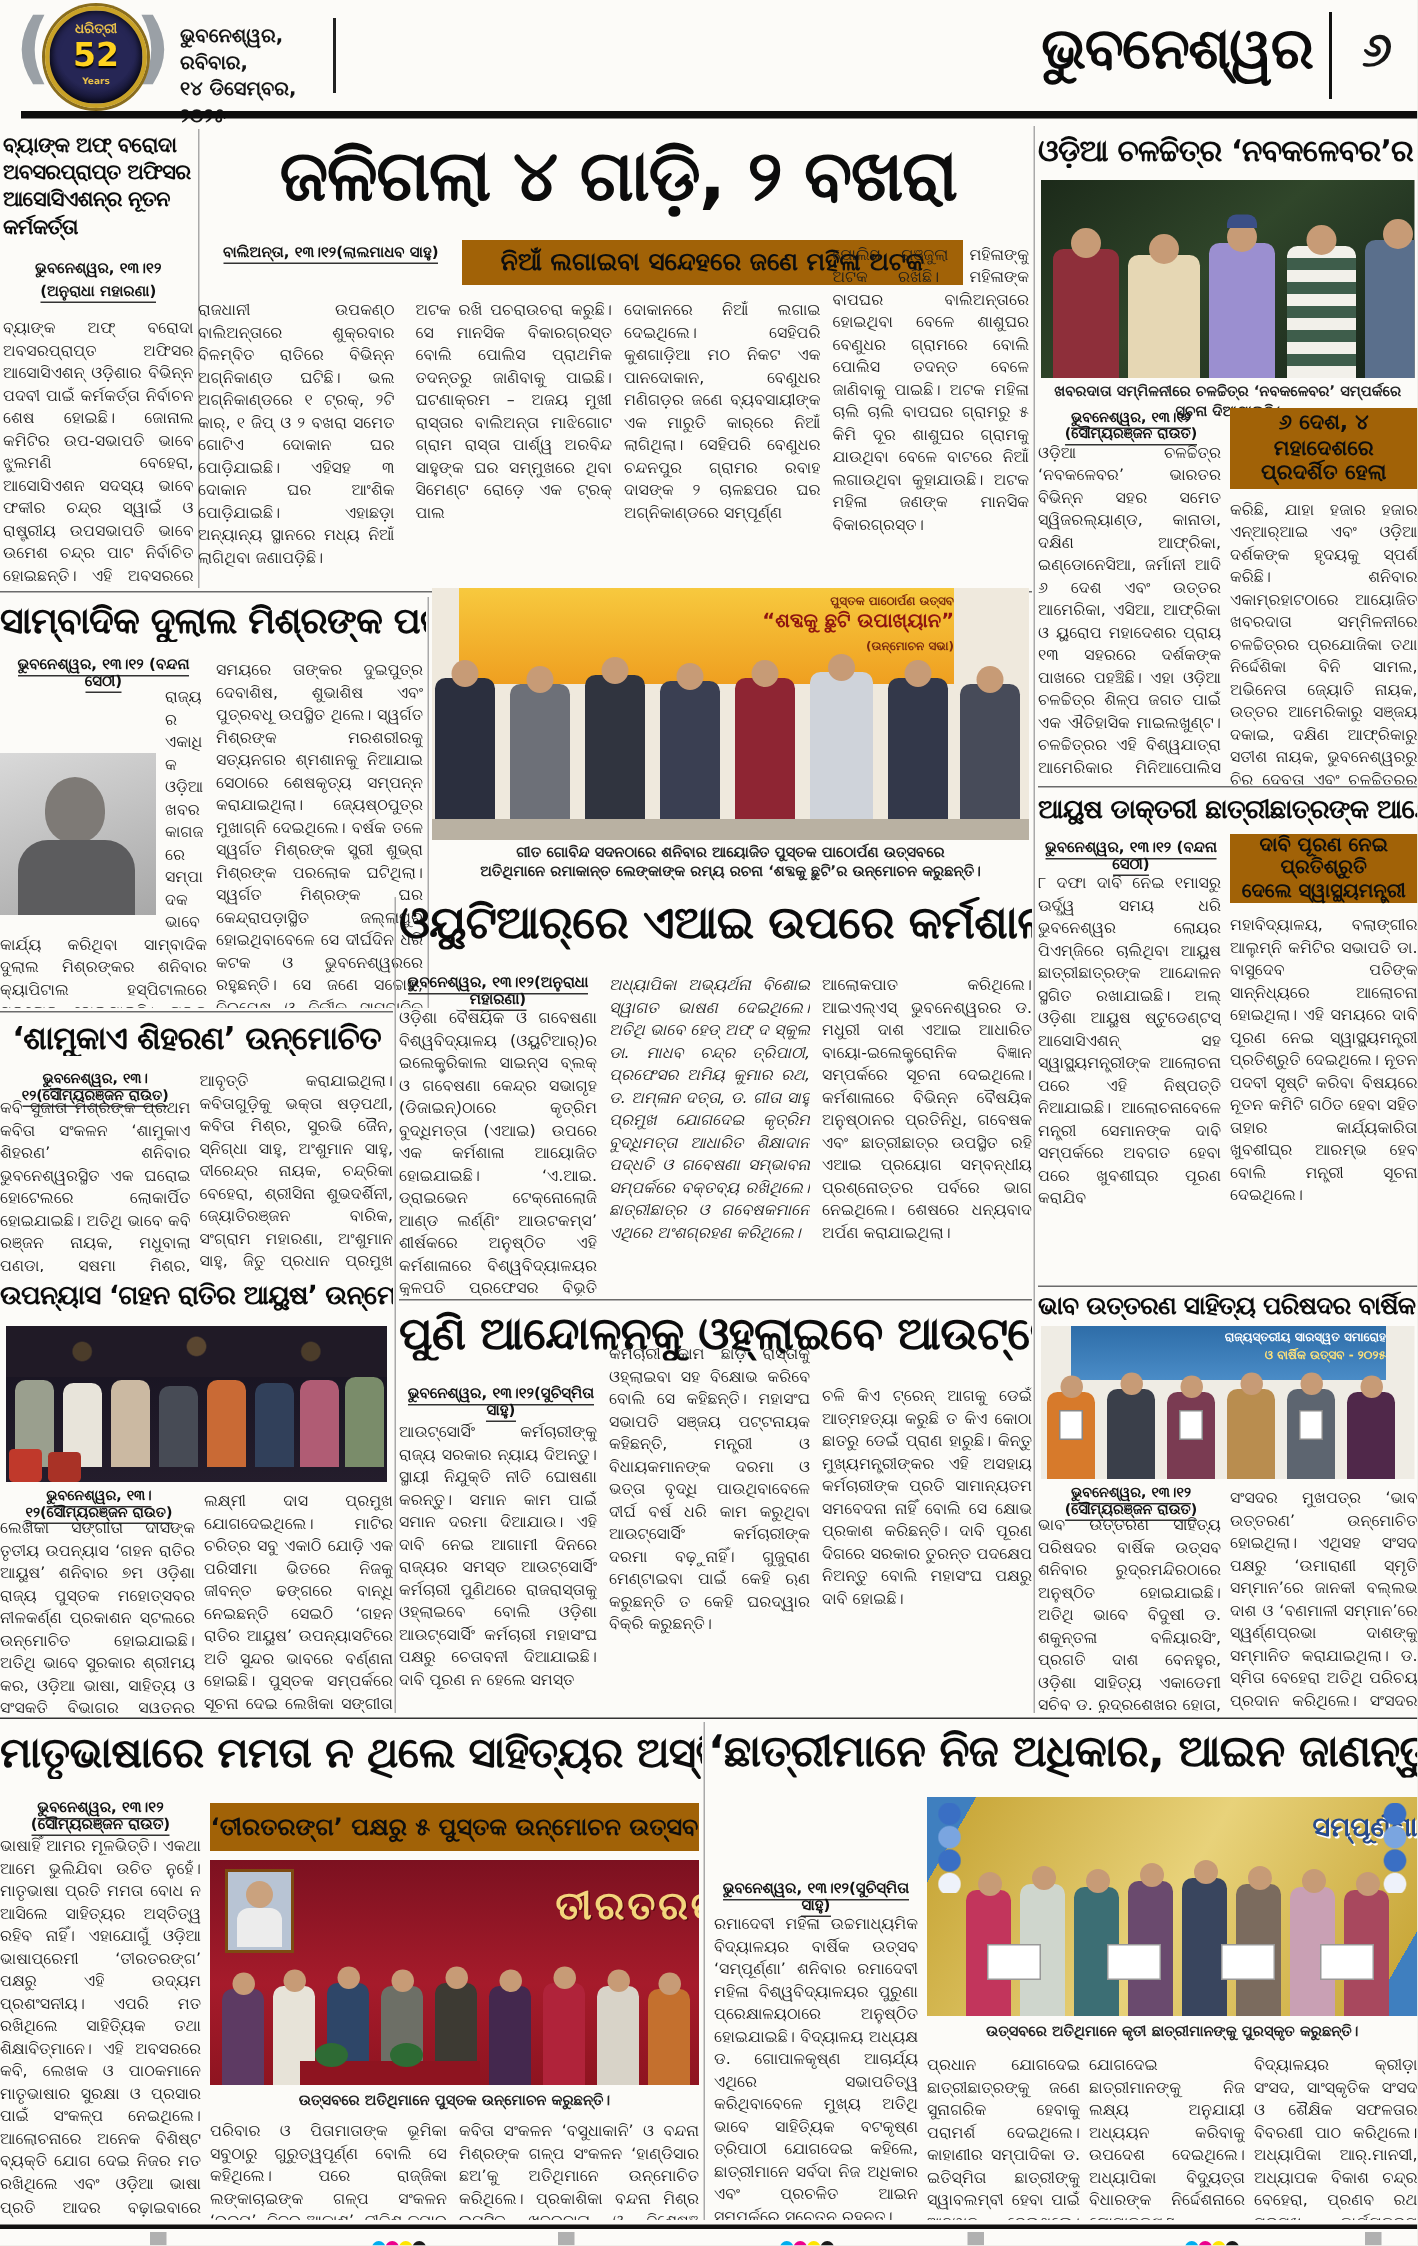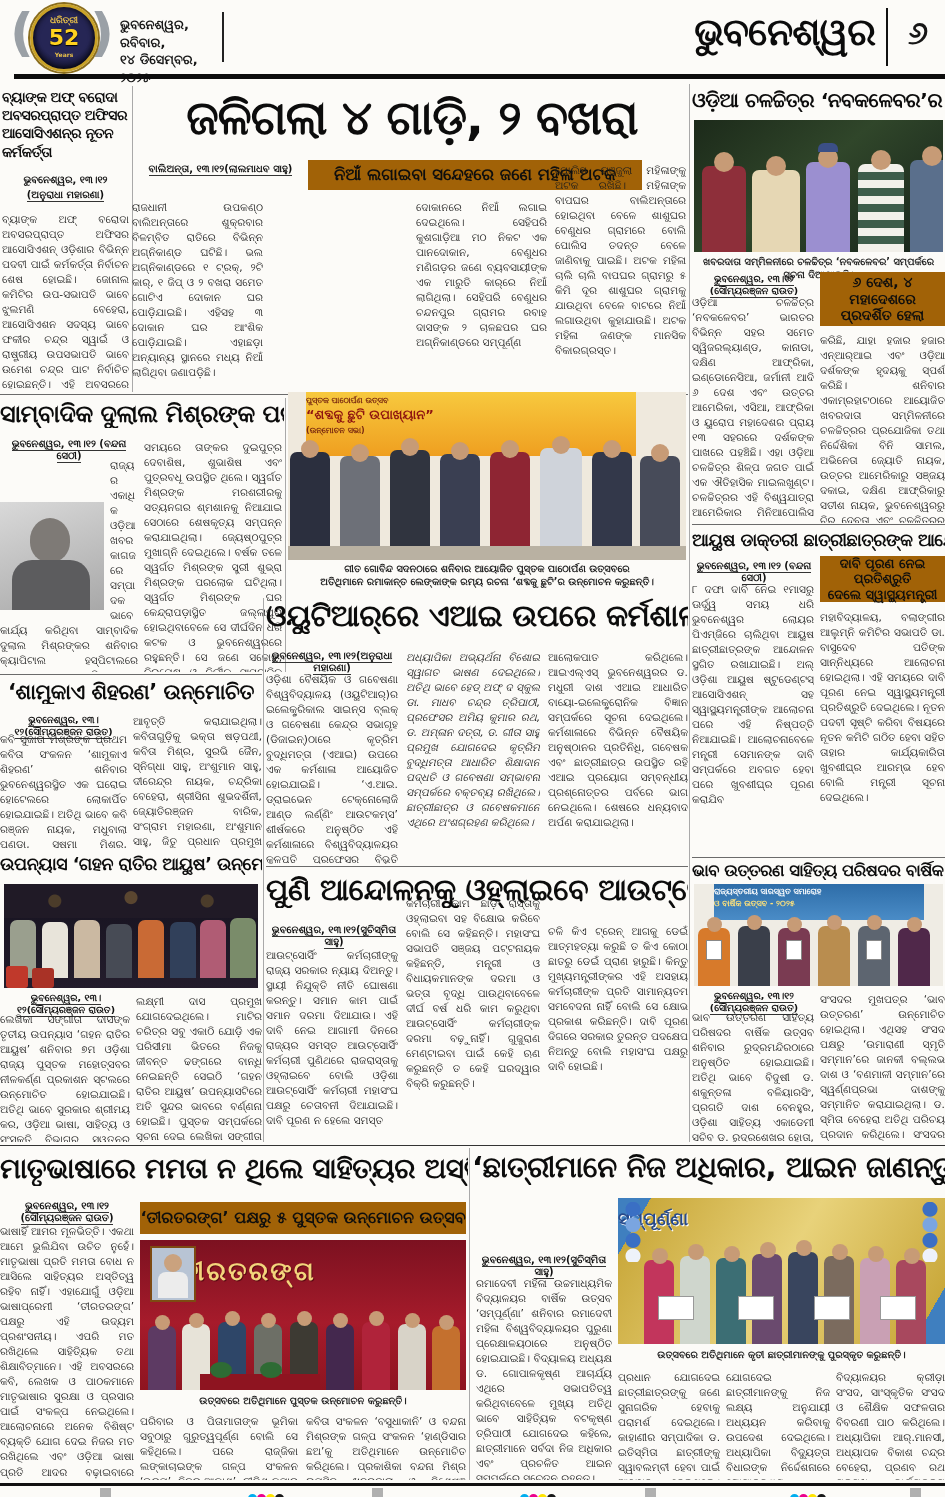--- a/index.html
+++ b/index.html
@@ -12,21 +12,21 @@
   .byline{font-weight:bold;font-size:10px;text-align:center;color:#111;}
   .byline span{border-bottom:1px solid #333;padding-bottom:1px;}
   .bcol{text-align:justify;font-size:10.6px;line-height:1.42;color:#1d1d1d;overflow:hidden;word-break:break-word;}
   .gbox{background:#a16207;font-weight:bold;text-align:center;color:#0e0e0e;display:flex;align-items:center;justify-content:center;line-height:1.2;}
   .cap{font-size:9.8px;font-weight:bold;text-align:center;color:#222;line-height:1.35;overflow:hidden;}
   .vrule{width:1px;background:#a9a9a9;}
   .hrule{height:1px;background:#6b6b6b;}
   .photo{position:absolute;overflow:hidden;background:#d8d4cc;}
   .p-fig{position:absolute;border-radius:7px 7px 0 0;}
   .p-head{position:absolute;border-radius:50%;background:#c79b76;}
-  .banner-txt{position:absolute;width:100%;text-align:left;font-weight:bold;}
+  .banner-txt{position:absolute;width:100%;text-align:right;font-weight:bold;}
   
   .badge{position:absolute;left:26px;top:4px;width:72px;height:68px;}
   .badge .ring{position:absolute;left:4px;top:0;width:62px;height:62px;border-radius:50%;
     background:radial-gradient(circle at 50% 40%,#262655 55%,#141432 75%);
     border:3px solid #c9a227;box-shadow:0 0 0 2px #8a6d1d, inset 0 0 6px #000;}
   .paren{position:absolute;top:-2px;font-size:52px;color:#9aa0a6;font-weight:bold;}
   .edition{font-size:38px;font-weight:bold;letter-spacing:-1px;color:#0b0b0b;}
 </style>
 </head>
 <body>
@@ -57,20 +57,21 @@
     <div>ଭୁବନେଶ୍ୱର, ୧୩।୧୨</div>
     <span>(ଅନୁରାଧା ମହାରଣା)</span>
   </div>
   <div class="abs bcol" style="left:2px;top:212px;width:127px;height:178px;">ବ୍ୟାଙ୍କ ଅଫ୍ ବରୋଦା ଅବସରପ୍ରାପ୍ତ ଅଫିସର ଆସୋସିଏଶନ୍ ଓଡ଼ିଶାର ବିଭିନ୍ନ ପଦବୀ ପାଇଁ କର୍ମକର୍ତ୍ତା ନିର୍ବାଚନ ଶେଷ ହୋଇଛି। ଜୋନାଲ କମିଟିର ଉପ-ସଭାପତି ଭାବେ ଝୁଲମଣି ବେହେରା, ଆସୋସିଏଶନ ସଦସ୍ୟ ଭାବେ ଫକୀର ଚନ୍ଦ୍ର ସ୍ୱାଇଁ ଓ ରାଷ୍ଟ୍ରୀୟ ଉପସଭାପତି ଭାବେ ଉମେଶ ଚନ୍ଦ୍ର ପାଟ ନିର୍ବାଚିତ ହୋଇଛନ୍ତି। ଏହି ଅବସରରେ ସଂଘର ବିଭିନ୍ନ କାର୍ଯ୍ୟକ୍ରମ ଓ ସମସ୍ୟା ନେଇ ଆଲୋଚନା ହୋଇଥିଲା। ଏହିସବୁ ନବନିର୍ବାଚିତ କର୍ମକର୍ତ୍ତାଙ୍କୁ ନେଇ ଏକ ସାଧାରଣ ବୈଠକ ଆଗାମୀ ଦିନରେ ଅନୁଷ୍ଠିତ ହେବ ବୋଲି ସୂଚନା ଦିଆଯାଇଛି।</div>
   <div class="abs vrule" style="left:132px;top:86px;height:306px;"></div>
 
   <div class="abs hl ctr nowrap" style="left:138px;top:90px;width:548px;font-size:47px;letter-spacing:-1px;">ଜଳିଗଲା ୪ ଗାଡ଼ି, ୨ ବଖରା</div>
   <div class="abs byline" style="left:138px;top:163px;width:165px;"><span>ବାଲିଅନ୍ତା, ୧୩।୧୨(ଲାଲମାଧବ ସାହୁ)</span></div>
   <div class="abs gbox" style="left:308px;top:160px;width:334px;height:30px;font-size:16.5px;">ନିଆଁ ଲଗାଇବା ସନ୍ଦେହରେ ଜଣେ ମହିଳା ଅଟକ</div>
   <div class="abs bcol" style="left:132px;top:200px;width:131px;height:188px;">ରାଜଧାନୀ ଉପକଣ୍ଠ ବାଲିଅନ୍ତାରେ ଶୁକ୍ରବାର ବିଳମ୍ବିତ ରାତିରେ ବିଭିନ୍ନ ଅଗ୍ନିକାଣ୍ଡ ଘଟିଛି। ଭଲ ଅଗ୍ନିକାଣ୍ଡରେ ୧ ଟ୍ରକ୍, ୨ଟି କାର୍, ୧ ଜିପ୍ ଓ ୨ ବଖରା ସମେତ ଗୋଟିଏ ଦୋକାନ ଘର ପୋଡ଼ିଯାଇଛି। ଏହିସହ ୩ ଦୋକାନ ଘର ଆଂଶିକ ପୋଡ଼ିଯାଇଛି। ଏହାଛଡ଼ା ଅନ୍ୟାନ୍ୟ ସ୍ଥାନରେ ମଧ୍ୟ ନିଆଁ ଲାଗିଥିବା ଜଣାପଡ଼ିଛି।</div>
+  <div class="abs bcol" style="left:277px;top:200px;width:131px;height:188px;">ଅଟକ ରଖି ପଚରାଉଚରା କରୁଛି। ସେ ମାନସିକ ବିକାରଗ୍ରସ୍ତ ବୋଲି ପୋଲିସ ପ୍ରାଥମିକ ତଦନ୍ତରୁ ଜାଣିବାକୁ ପାଇଛି। ଘଟଣାକ୍ରମ – ଅଜୟ ମୁଖୀ ରାସ୍ତାର ବାଲିଅନ୍ତା ମାଝିଗୋଟ ଗ୍ରାମ ରାସ୍ତା ପାର୍ଶ୍ୱ ଅରବିନ୍ଦ ସାହୁଙ୍କ ଘର ସମ୍ମୁଖରେ ଥିବା ସିମେଣ୍ଟ ରୋଡ଼େ ଏକ ଟ୍ରକ୍ ପାଲ</div>
   <div class="abs bcol" style="left:416px;top:200px;width:131px;height:188px;">ଦୋକାନରେ ନିଆଁ ଲଗାଇ ଦେଇଥିଲେ। ସେହିପରି କୁଶଗାଡ଼ିଆ ମଠ ନିକଟ ଏକ ପାନଦୋକାନ, ବେଣୁଧର ମଣିଗଡ଼ର ଜଣେ ବ୍ୟବସାୟୀଙ୍କ ଏକ ମାରୁତି କାର୍‌ରେ ନିଆଁ ଲାଗିଥିଲା। ସେହିପରି ବେଣୁଧର ଚନ୍ଦନପୁର ଗ୍ରାମର ରବାହ ଦାସଙ୍କ ୨ ଚାଳଛପର ଘର ଅଗ୍ନିକାଣ୍ଡରେ ସମ୍ପୂର୍ଣ୍ଣ</div>
   <div class="abs bcol" style="left:555px;top:163px;width:131px;height:225px;">ପୋଲିସ ଗଞ୍ଜୁଲା ମହିଳାଙ୍କୁ ଅଟକ ରଖିଛି। ମହିଳାଙ୍କ ବାପଘର ବାଲିଅନ୍ତାରେ ହୋଇଥିବା ବେଳେ ଶାଶୁଘର ବେଣୁଧର ଗ୍ରାମରେ ବୋଲି ପୋଲିସ ତଦନ୍ତ ବେଳେ ଜାଣିବାକୁ ପାଇଛି। ଅଟକ ମହିଳା ଚାଲି ଚାଲି ବାପଘର ଗ୍ରାମରୁ ୫ କିମି ଦୂର ଶାଶୁଘର ଗ୍ରାମକୁ ଯାଉଥିବା ବେଳେ ବାଟରେ ନିଆଁ ଲଗାଉଥିବା କୁହାଯାଉଛି। ଅଟକ ମହିଳା ଜଣଙ୍କ ମାନସିକ ବିକାରଗ୍ରସ୍ତ।</div>
   <div class="abs hrule" style="left:0;top:394px;width:688px;"></div>
   <div class="abs vrule" style="left:689px;top:84px;height:1058px;"></div>
 
   <div class="abs hl nowrap" style="left:692px;top:88px;width:253px;font-size:20px;">ଓଡ଼ିଆ ଚଳଚ୍ଚିତ୍ର ‘ନବକଳେବର’ର ବିଶ୍ୱଯାତ୍ରା</div>
   <div class="photo" style="left:694px;top:120px;width:249px;height:132px;background:linear-gradient(140deg,#1c2a1a,#30462a 45%,#16221a);">
     <div class="p-fig" style="left:8px;bottom:0;width:44px;height:86px;background:#8e2f3a;"></div>
     <div class="p-head" style="left:20px;bottom:80px;width:20px;height:20px;"></div>
     <div class="p-fig" style="left:58px;bottom:0;width:48px;height:82px;background:#e6d7b4;"></div>

